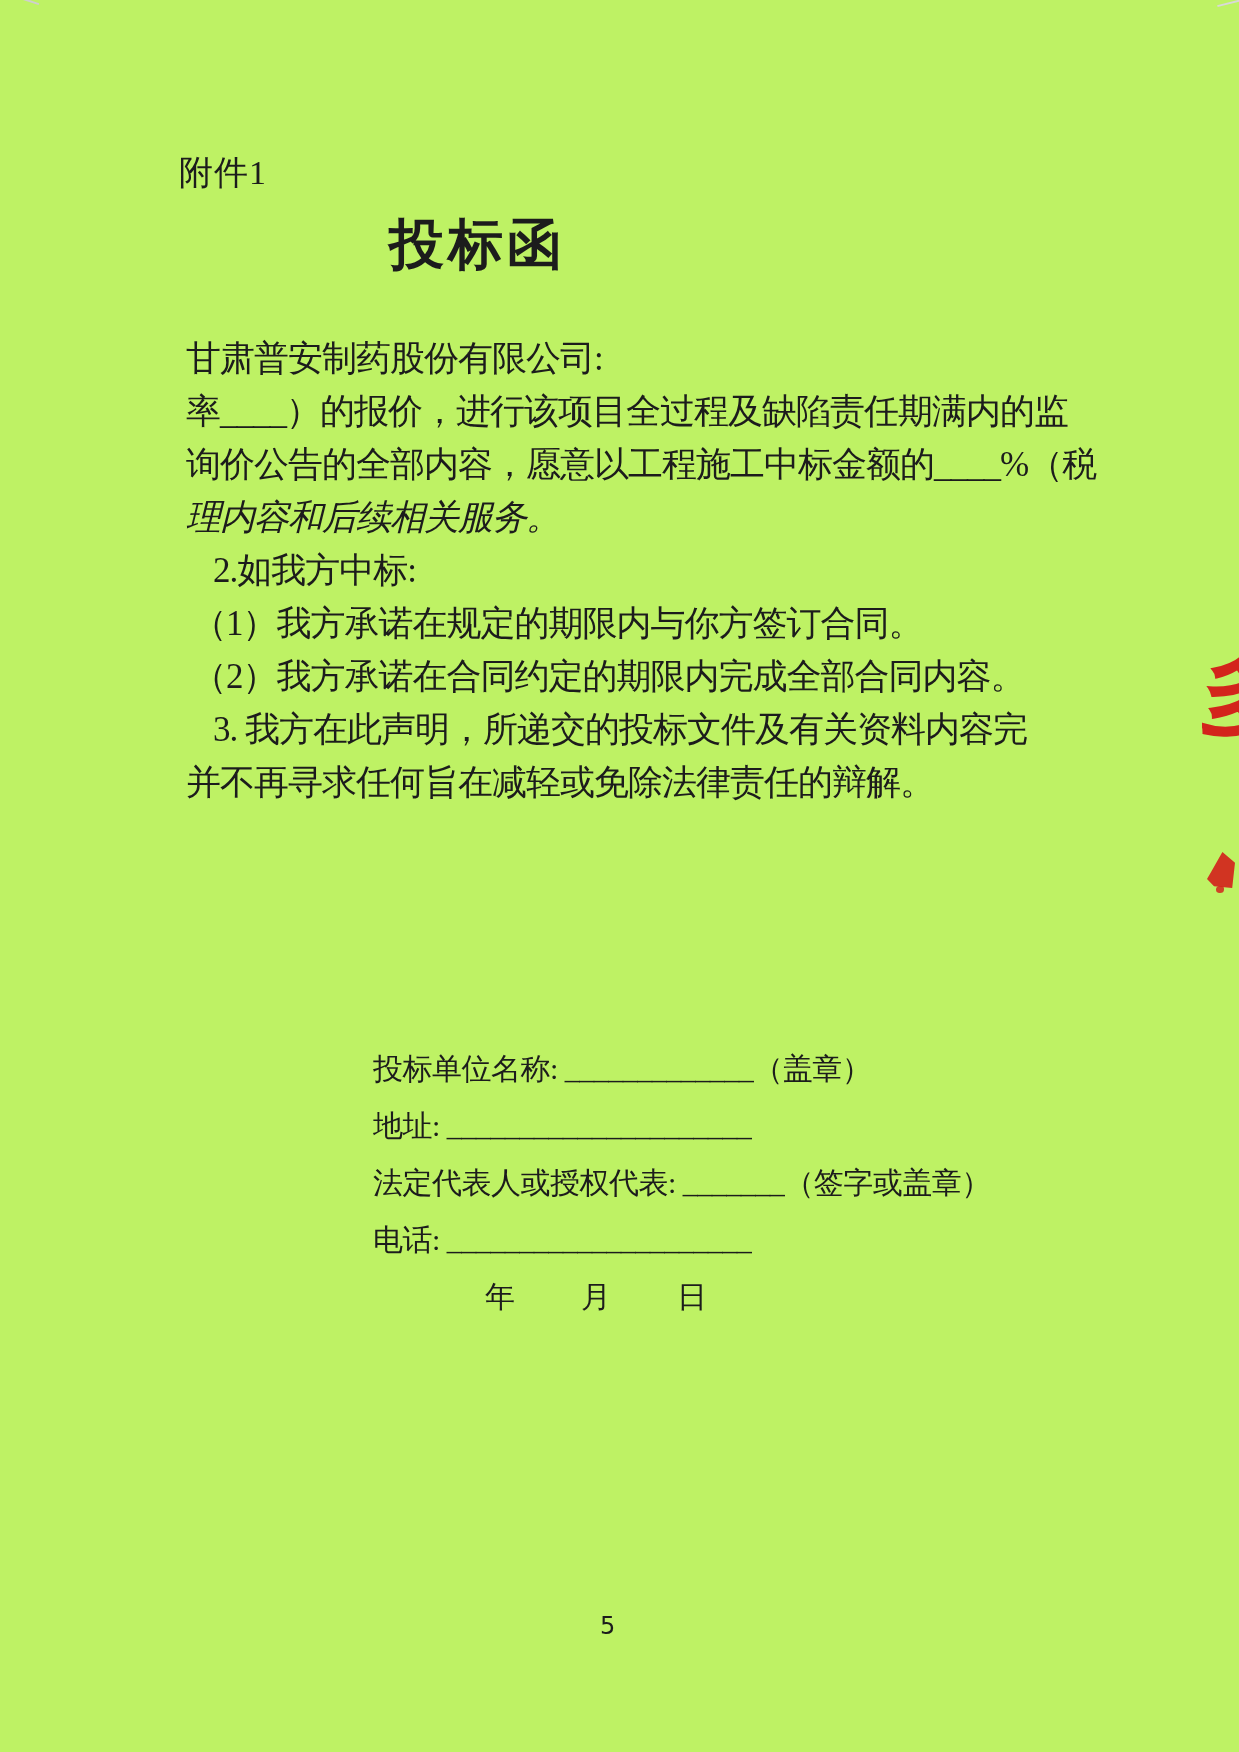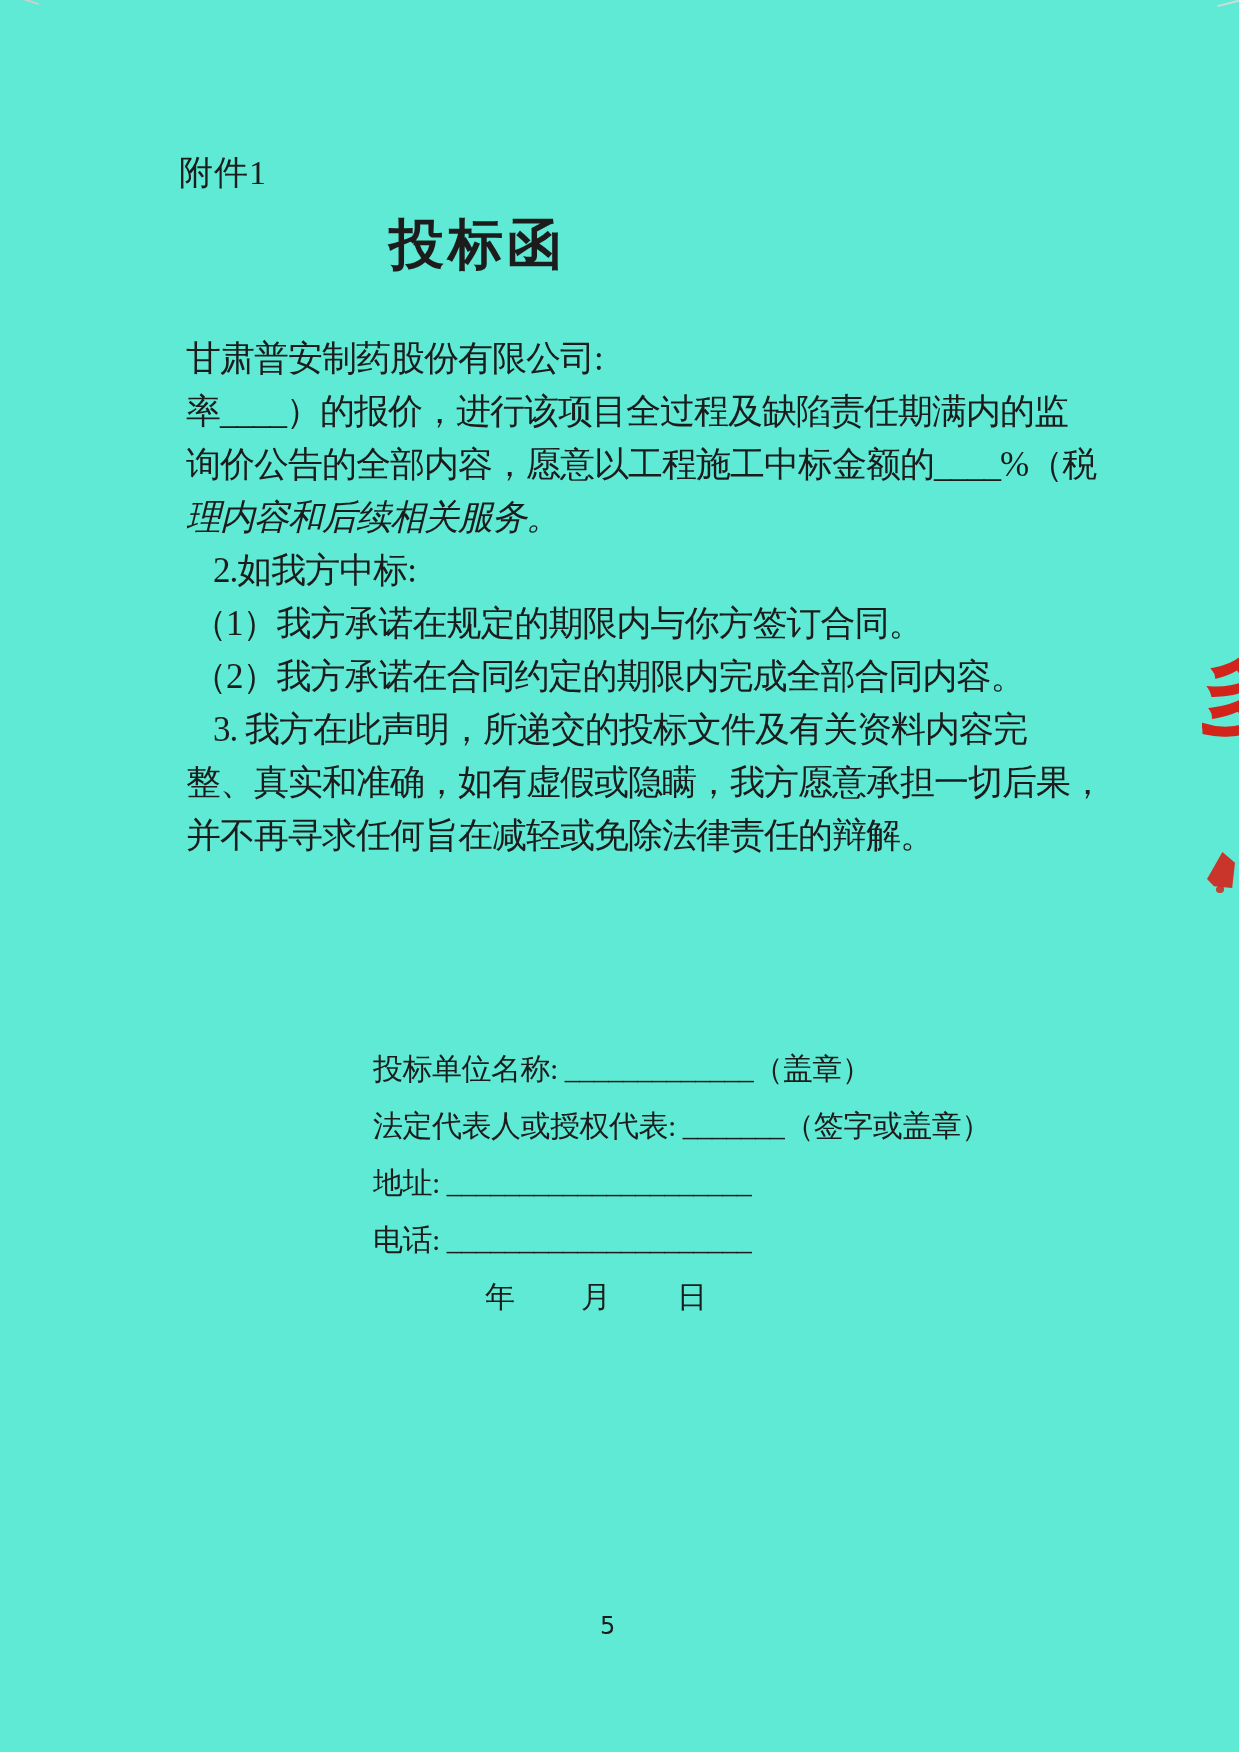--- a/index.html
+++ b/index.html
@@ -1,20 +1,20 @@
 <!DOCTYPE html>
 <html><head>
 <meta charset="utf-8">
 <style>
   html,body{margin:0;padding:0;background:#9a9a9a;}
   .page{
     position:relative;
     width:1239px;height:1752px;
     margin:0 auto;
-    background:#5eead4;
+    background:#bef264;
     overflow:hidden;
     font-family:"Liberation Serif","DejaVu Serif",serif;
     color:#1c1c1c;
   }
   .attachment{
     position:absolute;left:179px;top:150px;
     font-size:34px;letter-spacing:1px;
   }
   .doc-title{
     position:absolute;left:0;top:208px;width:1087px;
@@ -81,28 +81,27 @@
 
   <div class="body-lines">
       <div class="body-line" style="padding-left: 0px;">甘肃普安制药股份有限公司:</div>
       <div class="body-line" style="padding-left: 0px;">率____）的报价，进行该项目全过程及缺陷责任期满内的监</div>
       <div class="body-line" style="padding-left: 0px;">询价公告的全部内容，愿意以工程施工中标金额的____%（税</div>
       <div class="body-line" style="padding-left: 0px; font-style: italic;">理内容和后续相关服务。</div>
       <div class="body-line" style="padding-left: 27px;">2.如我方中标:</div>
       <div class="body-line" style="padding-left: 6px;">（1）我方承诺在规定的期限内与你方签订合同。</div>
       <div class="body-line" style="padding-left: 6px;">（2）我方承诺在合同约定的期限内完成全部合同内容。</div>
       <div class="body-line" style="padding-left: 27px;">3. 我方在此声明，所递交的投标文件及有关资料内容完</div>
-      <div class="body-line" style="padding-left: 0px;">整、真实和准确，如有虚假或隐瞒，我方愿意承担一切后果，</div>
       <div class="body-line" style="padding-left: 0px;">并不再寻求任何旨在减轻或免除法律责任的辩解。</div>
     </div>
 
   <div class="signature">
     <div class="sig-line">投标单位名称: _____________（盖章）</div>
+      <div class="sig-line">地址: _____________________</div>
       <div class="sig-line">法定代表人或授权代表: _______（签字或盖章）</div>
-      <div class="sig-line">地址: _____________________</div>
       <div class="sig-line">电话: _____________________</div>
       <div class="sig-line date-line" style="order:99">年　　月　　日</div>
   </div>
 
   <div class="page-number">5</div>
 
   <div class="red-mark-upper">
     <span style="color: rgb(211, 36, 28);">多</span>
   </div>
   <div class="red-mark-lower" style="background: rgb(211, 36, 28);"></div>

